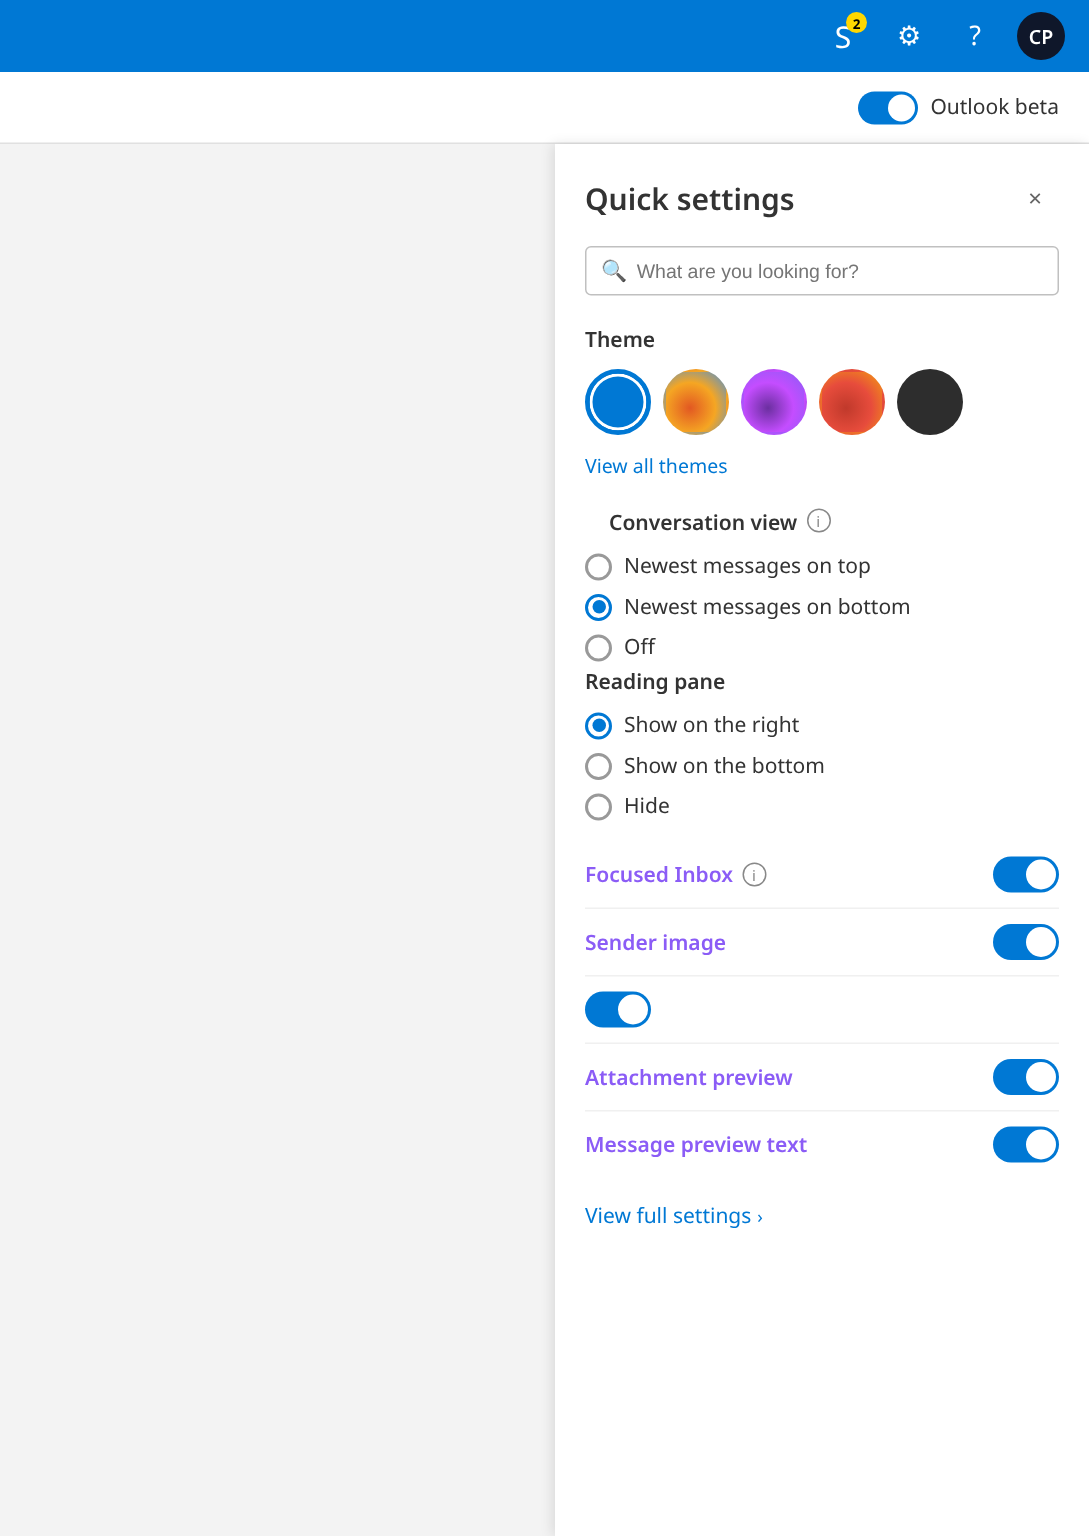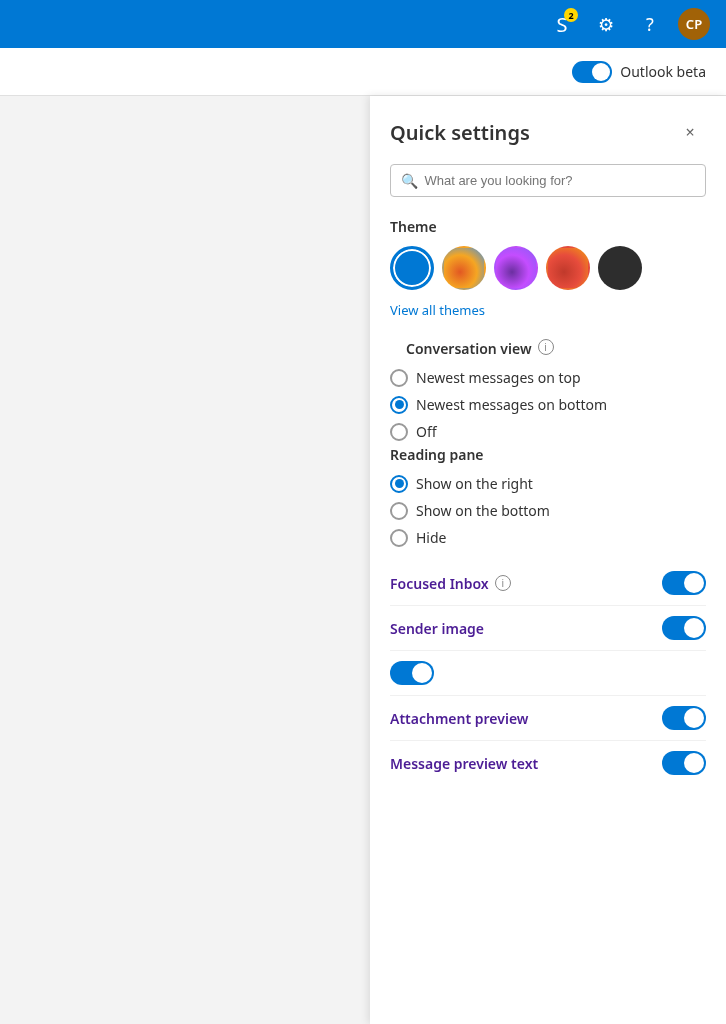--- a/index.html
+++ b/index.html
@@ -45,21 +45,21 @@
       width: 14px;
       height: 14px;
       display: flex;
       align-items: center;
       justify-content: center;
     }
     .avatar-circle {
       width: 32px;
       height: 32px;
       border-radius: 50%;
-      background: #a16207;
+      background: #0f172a;
       color: white;
       display: flex;
       align-items: center;
       justify-content: center;
       font-size: 13px;
       font-weight: 600;
     }
 
     
     .subheader {
@@ -270,21 +270,21 @@
       display: flex;
       align-items: center;
       justify-content: space-between;
       padding: 10px 0;
       border-bottom: 1px solid #f0f0f0;
     }
     .toggle-row:last-of-type { border-bottom: none; }
     .toggle-row-label {
       font-size: 14px;
       font-weight: 600;
-      color: #4c1d95;
+      color: #8b5cf6;
     }
     .toggle-on {
       width: 44px;
       height: 24px;
       background: #0078d4;
       border-radius: 12px;
       position: relative;
       cursor: pointer;
       flex-shrink: 0;
     }
@@ -435,15 +435,19 @@
       <span class="toggle-row-label">Attachment preview</span>
       <div class="toggle-on"></div>
     </div>
 
     <div class="toggle-row">
       <span class="toggle-row-label">Message preview text</span>
       <div class="toggle-on"></div>
     </div>
 
     
+    <a class="view-full-link">
+      <span>View full settings</span>
+      <span class="chevron-right">›</span>
+    </a>
 
   </div>
 </div>
 
 </body></html>

